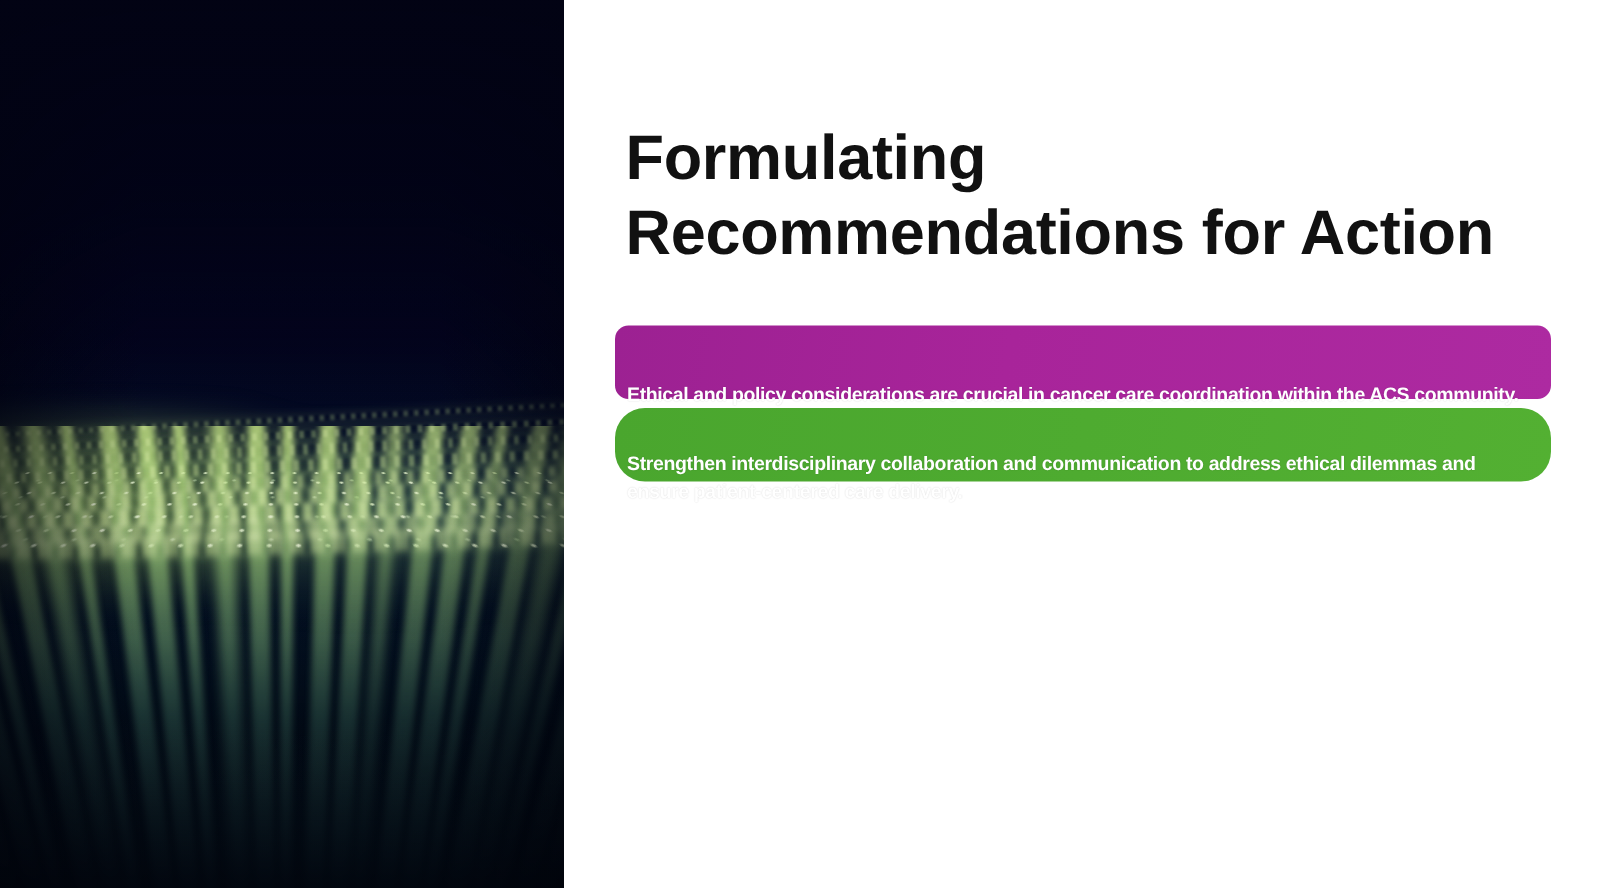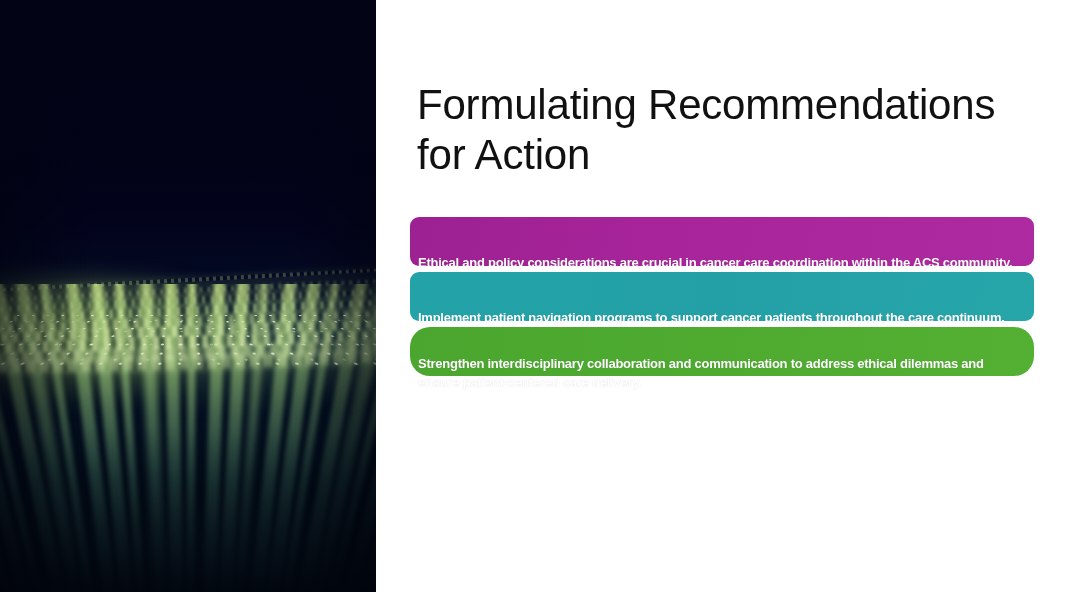--- a/index.html
+++ b/index.html
@@ -138,21 +138,21 @@
 
   .title {
     position: absolute;
     left: 41px;
     top: 80px;
     width: 600px;
     margin: 0;
     font-family: "Liberation Sans", sans-serif;
     font-size: 42px;
     line-height: 50px;
-    font-weight: 400;
+    font-weight: 700;
     letter-spacing: -0.2px;
     color: #111111;
   }
 
   .bars {
     position: absolute;
     left: 34px;
     top: 217px;
     width: 624px;
   }
@@ -255,22 +255,19 @@
   </div>
 
   <div class="content">
 
     <h1 class="title">Formulating Recommendations for Action</h1>
 
     <div class="bars">
       <div class="bar bar-1">
         <span class="bar-text">Ethical and policy considerations are crucial in cancer care coordination within the ACS community.</span>
       </div>
-      <div class="bar bar-4">
-        <span class="bar-text">Implement patient navigation programs to support cancer patients throughout the care continuum.</span>
-      </div>
       <div class="bar bar-6">
         <span class="bar-text">Strengthen interdisciplinary collaboration and communication to address ethical dilemmas and ensure patient-centered care delivery.</span>
       </div>
     </div>
 
   </div>
 </div>
 
 </body></html>

